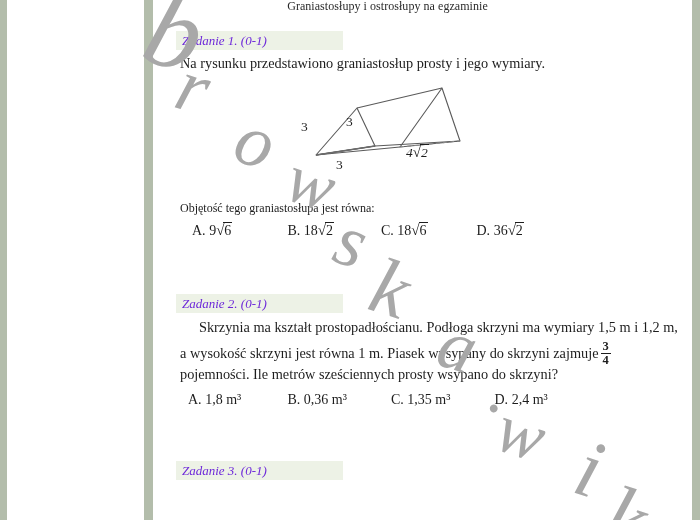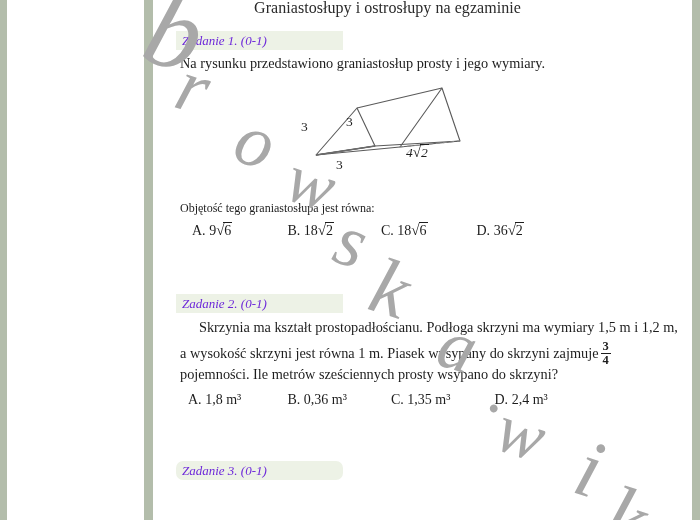--- a/index.html
+++ b/index.html
@@ -98,21 +98,21 @@
     top: 0;
     width: 539px;
     height: 520px;
   }
   .doc-title {
     position: absolute;
     left: 0;
     top: -1px;
     width: 469px;
     text-align: center;
-    font-size: 16px;
+    font-size: 12px;
     color: #2a2a2a;
     letter-spacing: 0.05px;
   }
 
   .task-tag {
     position: absolute;
     left: 23px;
     background: #edf2e6;
     font-style: italic;
     font-size: 13px;
@@ -260,21 +260,21 @@
       <span class="opt" style="width:96px;margin-left:8px;"><span>A.</span>
         <span>1,8 m³</span></span>
       <span class="opt" style="width:100px;"><span>B.</span>
         <span>0,36 m³</span></span>
       <span class="opt" style="width:100px;"><span>C.</span>
         <span>1,35 m³</span></span>
       <span class="opt"><span>D.</span>
         <span>2,4 m³</span></span>
     </div>
 
-    <div class="task-tag" style="top:461px;border-radius:7px;">Zadanie 3. (0-1)</div>
+    <div class="task-tag" style="top:461px;">Zadanie 3. (0-1)</div>
 
 
   </div>
 
   <div class="watermark">
     <span class="wm-ch" style="left:148px; top:-22px;  font-size:108px; transform:rotate(18deg); font-style:italic;">b</span>
     <span class="wm-ch" style="left:179px; top:48px;   font-size:76px;  transform:rotate(18deg); font-style:italic;">r</span>
     <span class="wm-ch" style="left:237px; top:104px;  font-size:74px;  transform:rotate(18deg); font-style:italic;">o</span>
     <span class="wm-ch" style="left:288px; top:148px;  font-size:70px;  transform:rotate(18deg); font-style:italic;">w</span>
     <span class="wm-ch" style="left:337px; top:204px;  font-size:74px;  transform:rotate(18deg); font-style:italic;">s</span>

